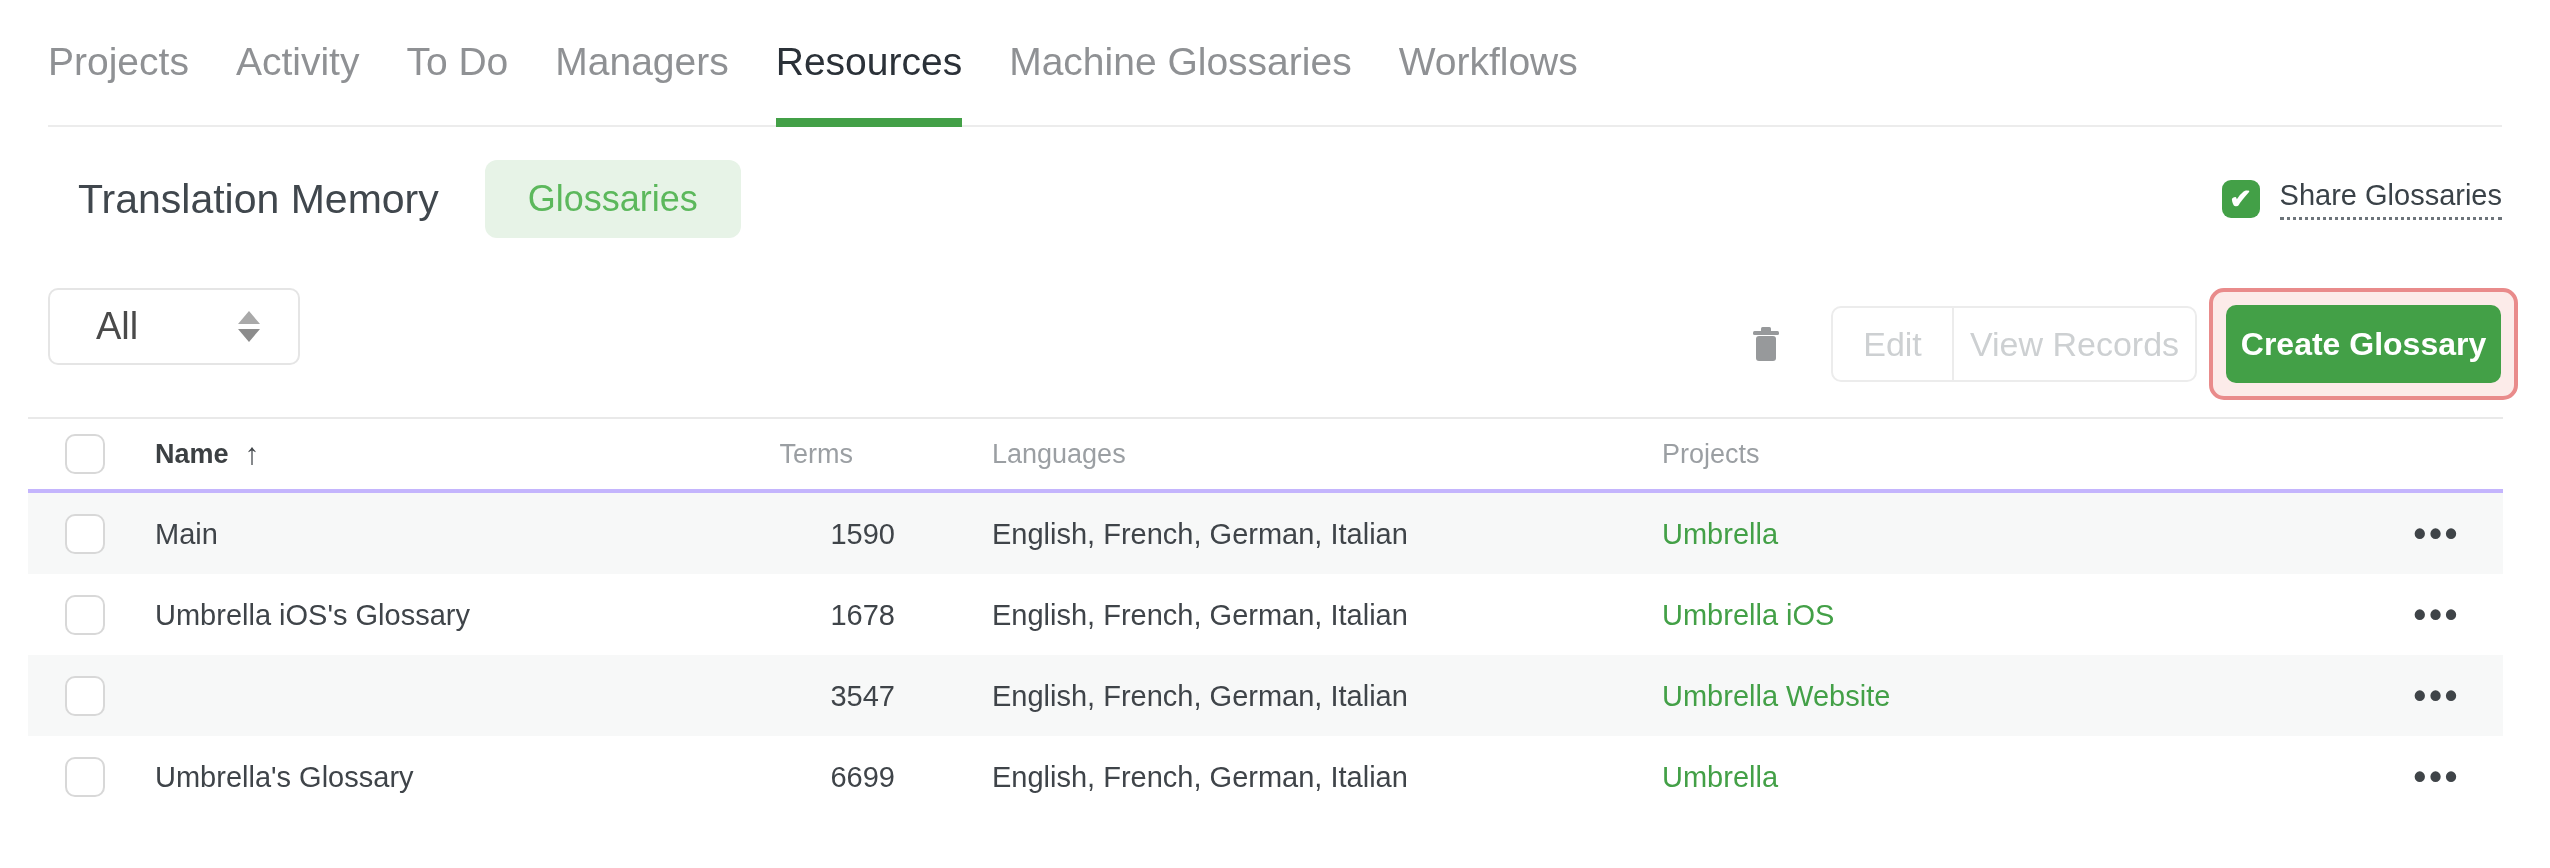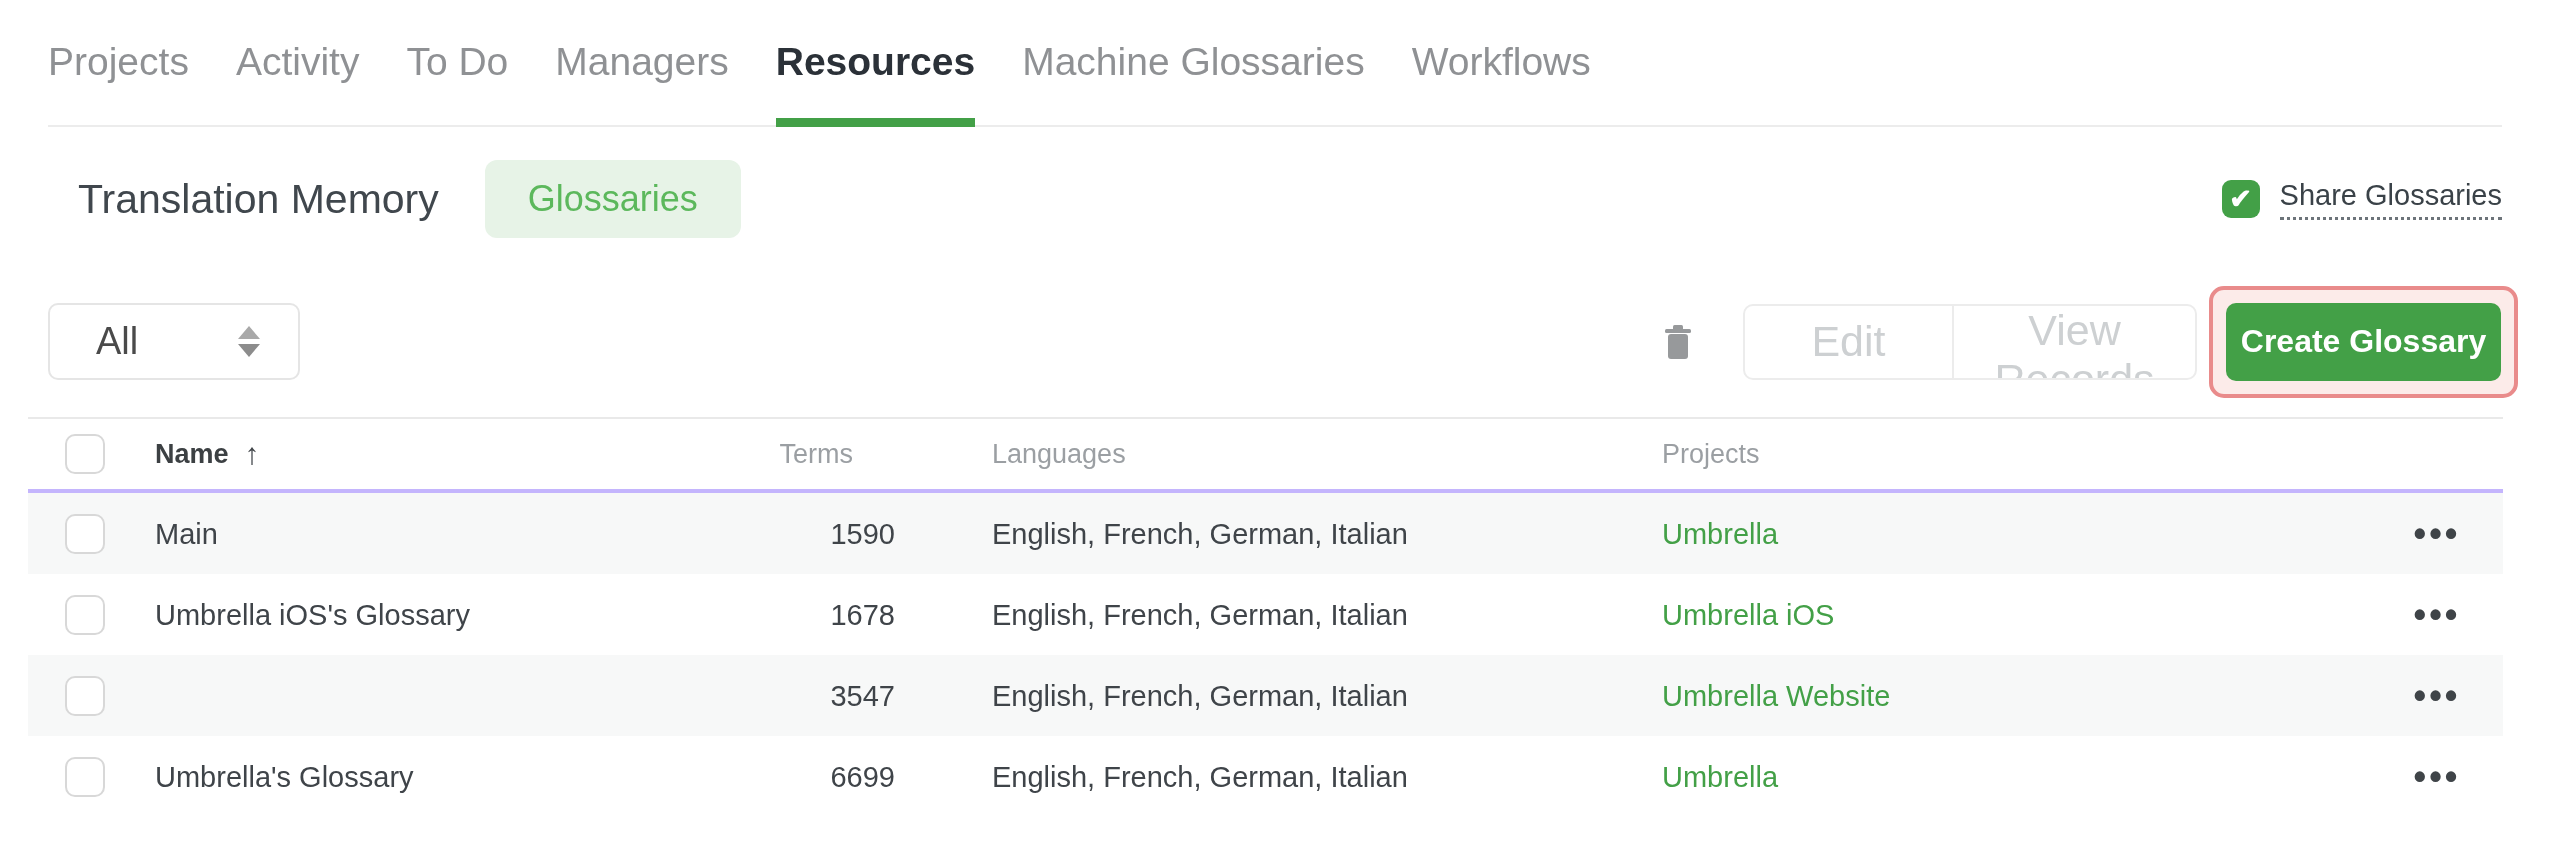--- a/index.html
+++ b/index.html
@@ -5,55 +5,55 @@
   * { margin:0; padding:0; box-sizing:border-box; }
   html,body { width:2550px; height:868px; background:#ffffff; overflow:hidden;
               font-family:"Liberation Sans", sans-serif; color:#3f4449; }
 
   
   .tabbar { padding:0 48px; }
   .tabbar ul { list-style:none; display:flex; gap:47px;
                border-bottom:2px solid #ececec; }
   .tabbar li { position:relative; padding:40px 0 41px; font-size:39px;
                color:#8f9194; cursor:pointer; white-space:nowrap; }
-  .tabbar li.active { color:#2b3138; font-weight:700; }
+  .tabbar li.active { color:#2b3138; font-weight:400; }
   .tabbar li.active::after { content:""; position:absolute; left:0; right:0;
                bottom:-2px; height:9px; background:#43a047; }
 
   
   .subrow { margin:33px 48px 0; height:78px; display:flex; align-items:center; }
   .subtab-plain { margin-left:30px; font-size:41px; color:#40474d; cursor:pointer; }
   .subtab-pill { margin-left:46px; height:78px; line-height:78px; padding:0 43px;
                background:#e7f3e7; color:#5cb85c; font-size:36px; border-radius:12px;
                cursor:pointer; }
   .share { margin-left:auto; display:flex; align-items:center; gap:20px; cursor:pointer; }
   .share .box { width:38px; height:38px; border-radius:9px; background:#43a047;
                color:#fff; font-size:27px; font-weight:700; text-align:center;
                line-height:38px; }
   .share .lbl { font-size:29px; color:#3a4248; border-bottom:3px dotted #6d747a;
                padding-bottom:5px; }
 
   
-  .controls { margin:50px 48px 0; height:107px; display:flex; align-items:center; }
+  .controls { margin:50px 48px 0; height:107px; display:flex; align-items:flex-start; }
   .select { width:252px; height:77px; border:2px solid #e5e5e5; border-radius:10px;
             display:flex; align-items:center; cursor:pointer; background:#fff; }
   .select .val { margin-left:46px; font-size:38px; color:#4a4a4a; }
   .select .sorter { margin-left:auto; margin-right:38px; display:flex;
             flex-direction:column; gap:5px; }
   .select .sorter i { display:block; width:0; height:0;
             border-left:11px solid transparent; border-right:11px solid transparent; }
   .select .sorter i.up   { border-bottom:13px solid #a9a9a9; }
   .select .sorter i.down { border-top:13px solid #8c8c8c; }
 
   .right-cluster { margin-left:auto; display:flex; align-items:center; }
   .trash-btn { background:none; border:none; cursor:pointer; padding:0; line-height:0; }
   .btn-group { margin-left:52px; display:flex; height:76px;
                border:2px solid #ececec; border-radius:10px; overflow:hidden; background:#fff; }
-  .btn-group button { background:none; border:none; font-size:43px; color:#cdd0d2;
-               font-family:inherit; cursor:default;margin-left:44px; }
+  .btn-group button { background:none; border:none; font-size:34px; color:#cdd0d2;
+               font-family:inherit; cursor:default; }
   .btn-group .edit { width:119px; }
   .btn-group .view { width:243px; border-left:2px solid #ececec; }
   .annotation { margin-left:12px; margin-right:-16px; padding:13px;
                border:4px solid #e98b8b; background:#fcebe9; border-radius:15px; }
   .create-btn { display:block; width:275px; height:78px; background:#43a047;
                border:none; border-radius:10px; color:#ffffff; font-size:32px;
                font-weight:700; font-family:inherit; cursor:pointer; }
 
   
   .gloss-table { margin:22px 47px 0 28px; width:2475px; border-top:2px solid #e9e9e9; }

